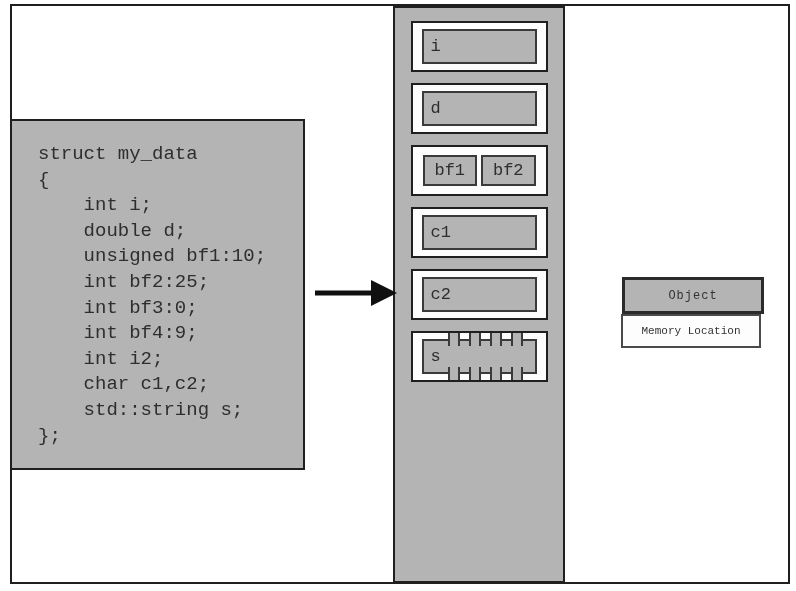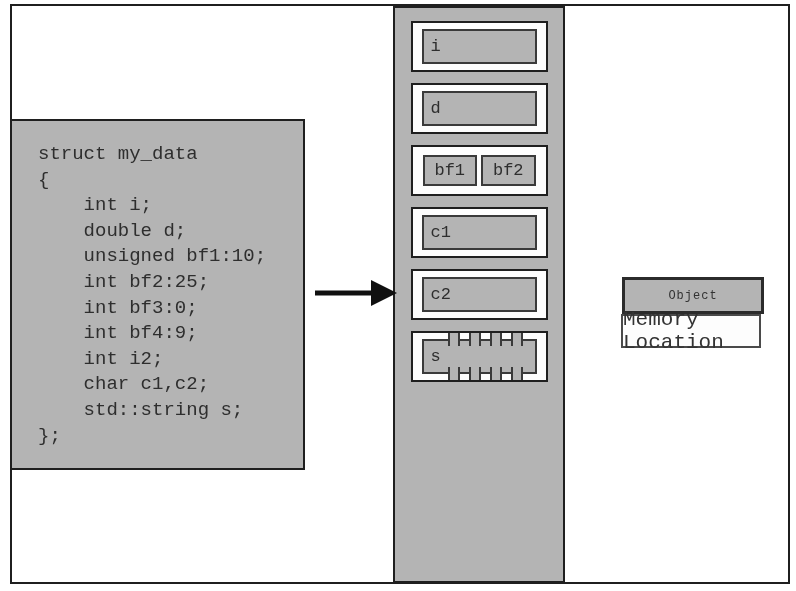--- a/index.html
+++ b/index.html
@@ -52,21 +52,21 @@
   .legend-object{
     position:absolute;left:622px;top:241px;width:142px;height:37px;
     box-sizing:border-box;background:var(--gray,#b4b4b4);
     border:3px solid #2b2b2b;display:flex;align-items:center;justify-content:center;
     font-size:12px;letter-spacing:1px;color:#333;z-index:2;margin-top:36px;
   }
   .legend-memory{
     position:absolute;left:621px;top:314px;width:140px;height:34px;
     box-sizing:border-box;background:var(--white,#fdfdfd);
     border:2px solid #4a4a4a;display:flex;align-items:center;justify-content:center;
-    font-size:21px;color:#333;z-index:2;
+    font-size:11px;color:#333;z-index:2;
   }
 </style>
 </head>
 <body>
 
 <div class="canvas">
 
   <div class="page-frame"></div>
 
   <pre class="code-block">struct my_data

